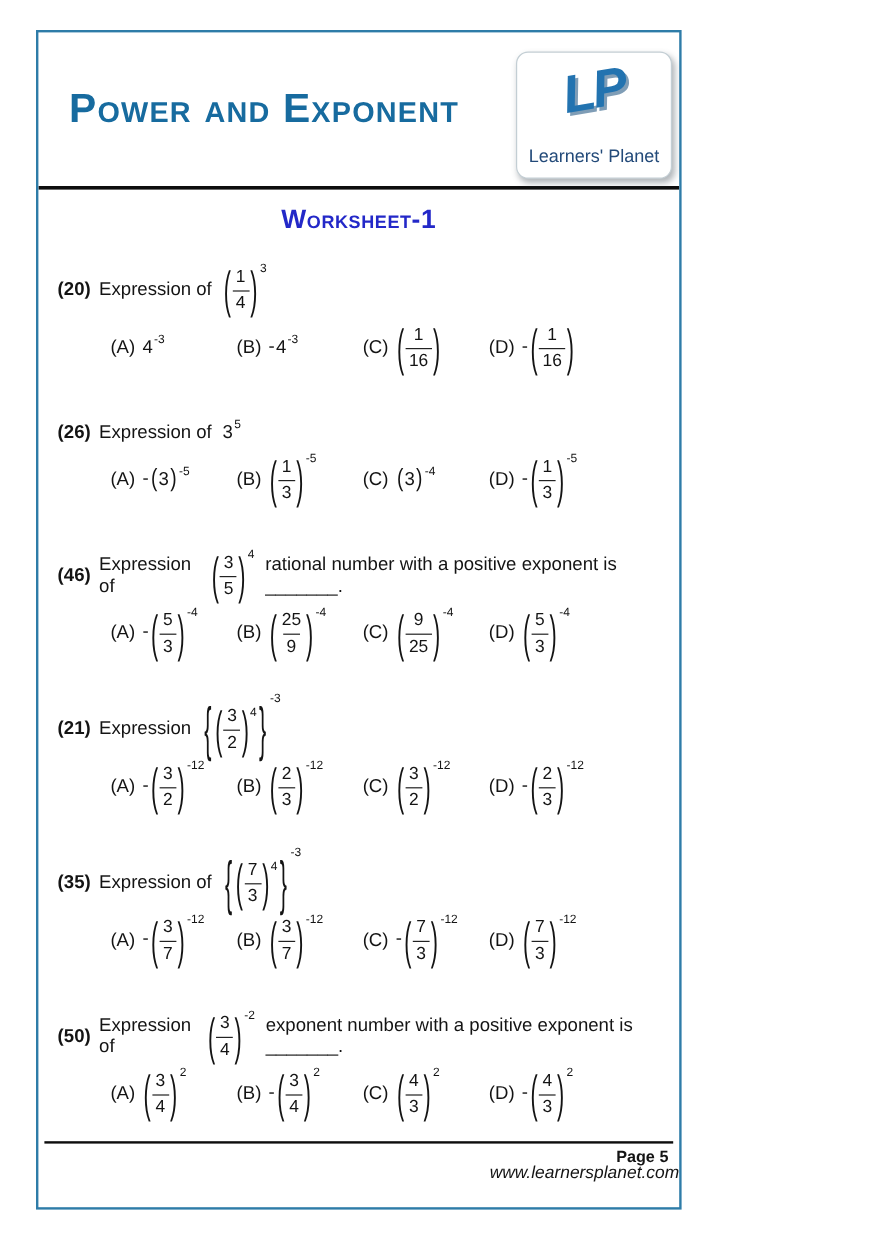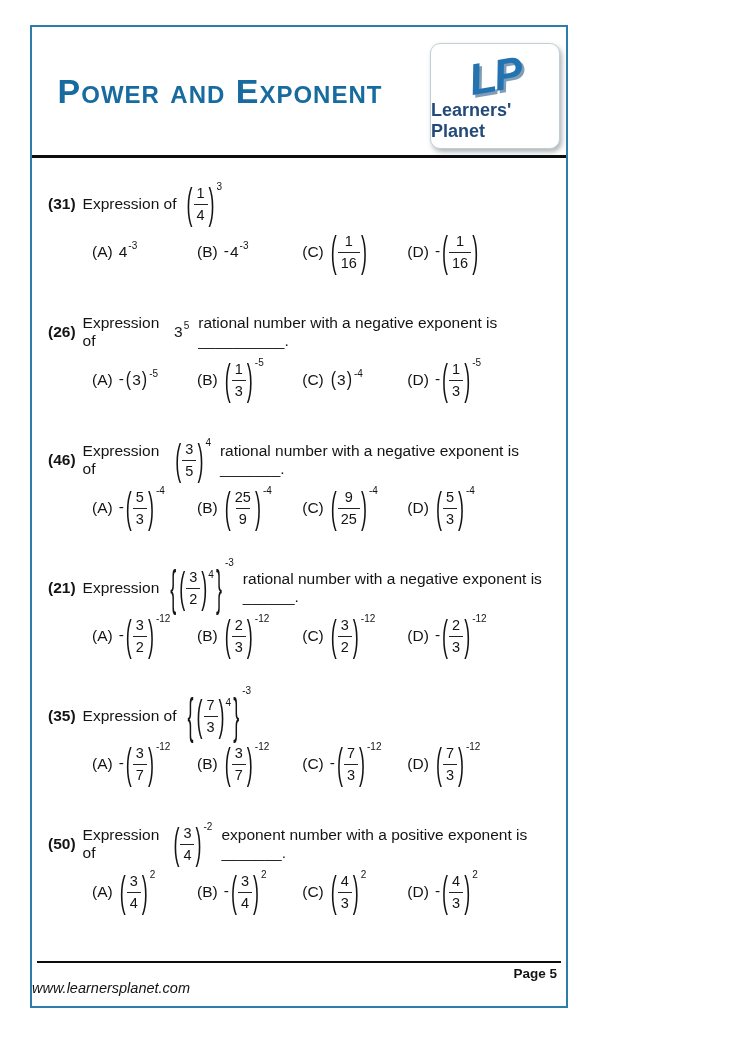--- a/index.html
+++ b/index.html
@@ -3,21 +3,21 @@
 <meta charset="utf-8">
 <style>
   html,body{margin:0;padding:0;}
   body{width:736px;height:1041px;background:#ffffff;font-family:"Liberation Sans",sans-serif;color:#141414;overflow:hidden;}
   .sheet{box-sizing:border-box;width:538px;height:983px;margin:25px 29px 33px 30px;border:2px solid #2e7ca8;background:#ffffff;display:flex;flex-direction:column;overflow:hidden;position:relative;}
   
   .header{position:relative;height:128px;flex:0 0 auto;}
   .title{position:absolute;left:0;right:158px;top:50%;transform:translateY(-50%);text-align:center;font-variant:small-caps;font-weight:bold;font-size:34px;letter-spacing:1px;color:#176b9f;}
   .logo-card{position:absolute;right:6px;top:16px;width:130px;height:106px;background:#fff;border:1px solid #c3ced4;border-radius:10px;box-shadow:2px 3px 5px rgba(80,90,100,.45);display:flex;flex-direction:column;align-items:center;box-sizing:border-box;padding-top:6px;z-index:2;}
   .monogram{font-style:italic;font-weight:900;font-size:44px;line-height:1.1;color:#2273b0;transform:rotate(-10deg);text-shadow:2px 3px 0 rgba(21,77,122,.55);letter-spacing:-2px;margin-top:2px;}
-  .logo-name{font-weight:bold;font-size:18px;color:#234a79;margin-top:0;}
+  .logo-name{font-weight:normal;font-size:15px;color:#234a79;margin-top:22px;}
   .divider{height:3px;background:#0d0d0d;flex:0 0 auto;}
   .ws-title{text-align:center;font-variant:small-caps;font-weight:bold;font-size:22px;letter-spacing:.5px;color:#2328c8;margin:12px 0 0;flex:0 0 auto;}
   
   .questions{padding:28px 22px 0 16px;flex:1 1 auto;min-height:0;overflow:hidden;}
   .question{margin-bottom:44px;}
   .question:last-child{margin-bottom:0;}
   .stem{display:flex;align-items:center;gap:7px;font-size:15.5px;}
   .qnum{font-weight:bold;}
   .opts{display:grid;grid-template-columns:1fr 1fr 1fr 1.3fr;margin-top:12px;padding-left:44px;align-items:center;}
   .option{display:flex;align-items:center;gap:4px;font-size:15.5px;}
@@ -30,45 +30,46 @@
   .frac .den{border-top:1.4px solid #222;padding:3px 3px 0;}
   .paren-tall{display:inline-block;font-size:18px;line-height:1;font-weight:300;transform:scaleY(2.35);margin:0 1px;}
   .paren-small{display:inline-block;font-size:16px;transform:scaleY(1.3);margin:0 1px;}
   .brace{display:inline-block;font-size:18px;line-height:1;font-weight:300;transform:scaleY(2.75);margin:0 2px;}
   .exp{font-size:10px;line-height:1;align-self:flex-start;position:relative;font-weight:500;}
   .exp-pow{top:-2px;margin-left:1px;}
   .exp-frac{top:-4px;margin-left:1px;}
   .exp-inner{top:0;margin-left:0;}
   .exp-outer{top:-12px;margin-left:1px;}
   
-  .footer{flex:0 0 auto;margin-top:auto;padding-bottom:10px;}
+  .footer{flex:0 0 auto;margin-top:auto;padding-bottom:20px;}
   .footer-line{height:2.5px;background:#0d0d0d;margin:0 5px;}
   .page-label{text-align:right;font-weight:bold;font-size:13.5px;padding:3px 9px 0;}
-  .website{text-align:left;font-style:italic;font-size:14.5px;margin-top:-1px;}
+  .website{text-align:right;font-style:italic;font-size:14.5px;margin-top:-1px;}
 </style>
 </head>
 <body>
 
 <div class="sheet">
 
   <div class="header">
     <div class="title">Power and Exponent</div>
     <div class="logo-card">
       <div class="monogram">LP</div>
       <div class="logo-name">Learners' Planet</div>
     </div>
   </div>
 
   <div class="divider"></div>
 
+  <div class="ws-title">Worksheet-1</div>
 
   <div class="questions" id="questions">
       <div class="question">
         <div class="stem">
-          <span class="qnum">(31)</span>
+          <span class="qnum">(20)</span>
           <span class="stem-prefix">Expression of</span>
           <span class="math">
             <span class="paren-tall">(</span>
             <span class="frac">
               <span class="num">1</span>
               <span class="den">4</span>
             </span>
             <span class="paren-tall">)</span>
             <sup class="exp exp-frac">3</sup>
           </span>
@@ -115,21 +116,20 @@
         </div>
       </div>
       <div class="question">
         <div class="stem">
           <span class="qnum">(26)</span>
           <span class="stem-prefix">Expression of</span>
           <span class="math">
             <span class="base">3</span>
             <sup class="exp exp-pow">5</sup>
           </span>
-          <span class="stem-suffix">rational number with a negative exponent is __________.</span>
         </div>
         <div class="opts">
           <div class="option">
             <span class="olabel">(A)</span>
             <span class="math">
               <span class="sign">-</span>
               <span class="paren-small">(</span>
               <span class="base">3</span>
               <span class="paren-small">)</span>
               <sup class="exp exp-pow">-5</sup>
@@ -177,21 +177,21 @@
           <span class="stem-prefix">Expression of</span>
           <span class="math">
             <span class="paren-tall">(</span>
             <span class="frac">
               <span class="num">3</span>
               <span class="den">5</span>
             </span>
             <span class="paren-tall">)</span>
             <sup class="exp exp-frac">4</sup>
           </span>
-          <span class="stem-suffix">rational number with a negative exponent is _______.</span>
+          <span class="stem-suffix">rational number with a positive exponent is _______.</span>
         </div>
         <div class="opts">
           <div class="option">
             <span class="olabel">(A)</span>
             <span class="math">
               <span class="sign">-</span>
               <span class="paren-tall">(</span>
               <span class="frac">
                 <span class="num">5</span>
                 <span class="den">3</span>
@@ -247,21 +247,20 @@
             <span class="paren-tall">(</span>
             <span class="frac">
               <span class="num">3</span>
               <span class="den">2</span>
             </span>
             <span class="paren-tall">)</span>
             <sup class="exp exp-inner">4</sup>
             <span class="brace">}</span>
             <sup class="exp exp-outer">-3</sup>
           </span>
-          <span class="stem-suffix">rational number with a negative exponent is ______.</span>
         </div>
         <div class="opts">
           <div class="option">
             <span class="olabel">(A)</span>
             <span class="math">
               <span class="sign">-</span>
               <span class="paren-tall">(</span>
               <span class="frac">
                 <span class="num">3</span>
                 <span class="den">2</span>

